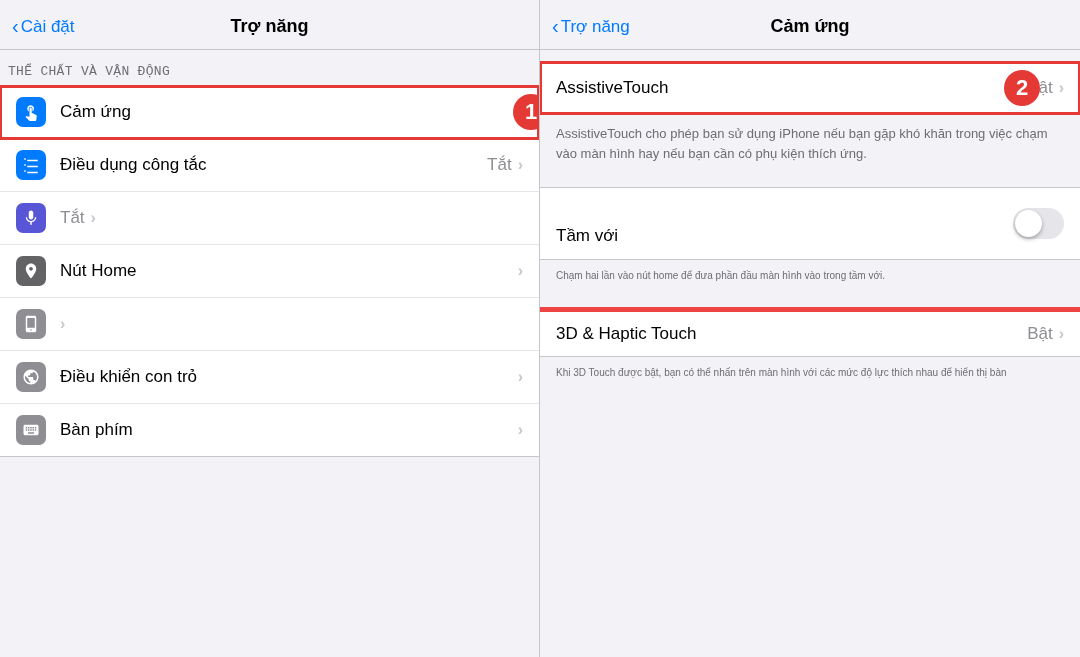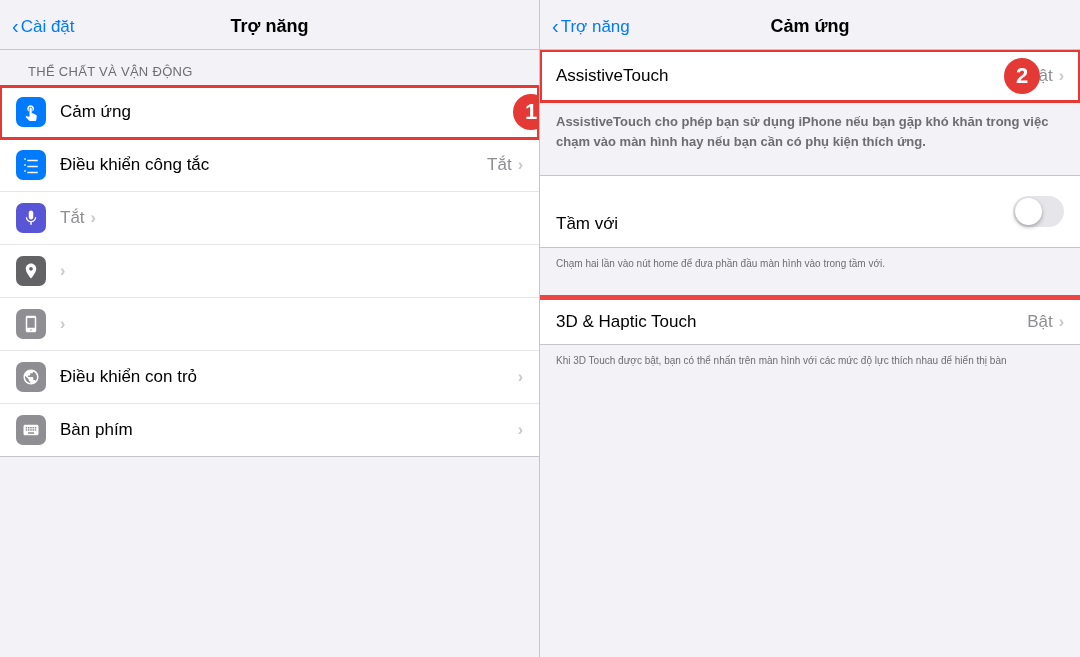--- a/index.html
+++ b/index.html
@@ -51,25 +51,26 @@
     }
 
     .nav-title {
       font-size: 18px;
       font-weight: 600;
       color: #000;
       text-align: center;
     }
 
     .section-header {
-      padding: 14px 16px 6px 28px;
+      padding: 14px 16px 6px 8px;
       font-size: 13px;
       color: #6d6d72;
       text-transform: uppercase;
       letter-spacing: 0.3px;
+      font-family: Liberation Mono, monospace;
     }
 
     .list-group {
       background: #fff;
       border-top: 1px solid #c6c6c8;
       border-bottom: 1px solid #c6c6c8;
     }
 
     .list-item {
       display: flex;
@@ -169,21 +170,20 @@
     .assistive-touch-row.highlighted {
       outline: 3px solid #e53935;
       outline-offset: -2px;
     }
 
     .description-text {
       font-size: 13px;
       color: #6d6d72;
       padding: 10px 16px 14px 16px;
       line-height: 1.5;
-      font-weight: bold;
     }
 
     .setting-row {
       background: #fff;
       border-top: 1px solid #c6c6c8;
       border-bottom: 1px solid #c6c6c8;
       padding: 13px 16px;
       display: flex;
       align-items: center;
       min-height: 50px;
@@ -272,41 +272,42 @@
       <span class="chevron">›</span>
       <div class="step-badge">1</div>
     </div>
 
     <div class="list-item">
       <div class="item-icon icon-blue" style="background:#007aff;">
         <svg width="18" height="18" viewBox="0 0 24 24" fill="white">
           <path d="M3 5h2V3H3v2zm0 8h2v-2H3v2zm0 8h2v-2H3v2zm4-14h14V5H7v2zm0 8h14v-2H7v2zm0 8h14v-2H7v2z"></path>
         </svg>
       </div>
-      <span class="item-label">Điều khiển công tắc</span>
+      <span class="item-label">Điều dụng công tắc</span>
       <span class="item-value">Tắt</span>
       <span class="chevron">›</span>
     </div>
 
     <div class="list-item">
       <div class="item-icon" style="background:#5856d6;">
         <svg width="18" height="18" viewBox="0 0 24 24" fill="white">
           <path d="M12 14c1.66 0 2.99-1.34 2.99-3L15 5c0-1.66-1.34-3-3-3S9 3.34 9 5v6c0 1.66 1.34 3 3 3zm5.3-3c0 3-2.54 5.1-5.3 5.1S6.7 14 6.7 11H5c0 3.41 2.72 6.23 6 6.72V21h2v-3.28c3.28-.48 6-3.3 6-6.72h-1.7z"></path>
         </svg>
       </div>
       <span class="item-value">Tắt</span>
       <span class="chevron">›</span>
     </div>
 
     <div class="list-item">
       <div class="item-icon" style="background:#636366;">
         <svg width="18" height="18" viewBox="0 0 24 24" fill="white">
           <path d="M12 2C8.13 2 5 5.13 5 9c0 5.25 7 13 7 13s7-7.75 7-13c0-3.87-3.13-7-7-7zm0 9.5c-1.38 0-2.5-1.12-2.5-2.5s1.12-2.5 2.5-2.5 2.5 1.12 2.5 2.5-1.12 2.5-2.5 2.5z"></path>
         </svg>
       </div>
+      <span class="item-label">Nút Home</span>
       <span class="chevron">›</span>
     </div>
 
     <div class="list-item">
       <div class="item-icon" style="background:#8e8e93;">
         <svg width="18" height="18" viewBox="0 0 24 24" fill="white">
           <path d="M17 1H7c-1.1 0-2 .9-2 2v18c0 1.1.9 2 2 2h10c1.1 0 2-.9 2-2V3c0-1.1-.9-2-2-2zm-5 20c-.55 0-1-.45-1-1s.45-1 1-1 1 .45 1 1-.45 1-1 1zm5-4H7V4h10v13z"></path>
         </svg>
       </div>
       <span class="chevron">›</span>
@@ -340,21 +341,21 @@
   <div class="nav-bar">
     <div class="nav-back">
       <span class="nav-back-chevron">‹</span>
       <span>Trợ năng</span>
     </div>
     <span class="nav-title">Cảm ứng</span>
   </div>
 
   <div class="content-area">
 
-    <div style="margin-top: 0; position: relative;">
+    <div style="margin-top: 12px; position: relative;">
       <div class="assistive-touch-row highlighted">
         <div class="list-item" style="border: none; background: transparent;">
           <span class="item-label" style="font-size:17px; color:#000;">AssistiveTouch</span>
           <span class="item-value">Bật</span>
           <span class="chevron">›</span>
         </div>
         <div class="step-badge-2">2</div>
       </div>
     </div>
 

